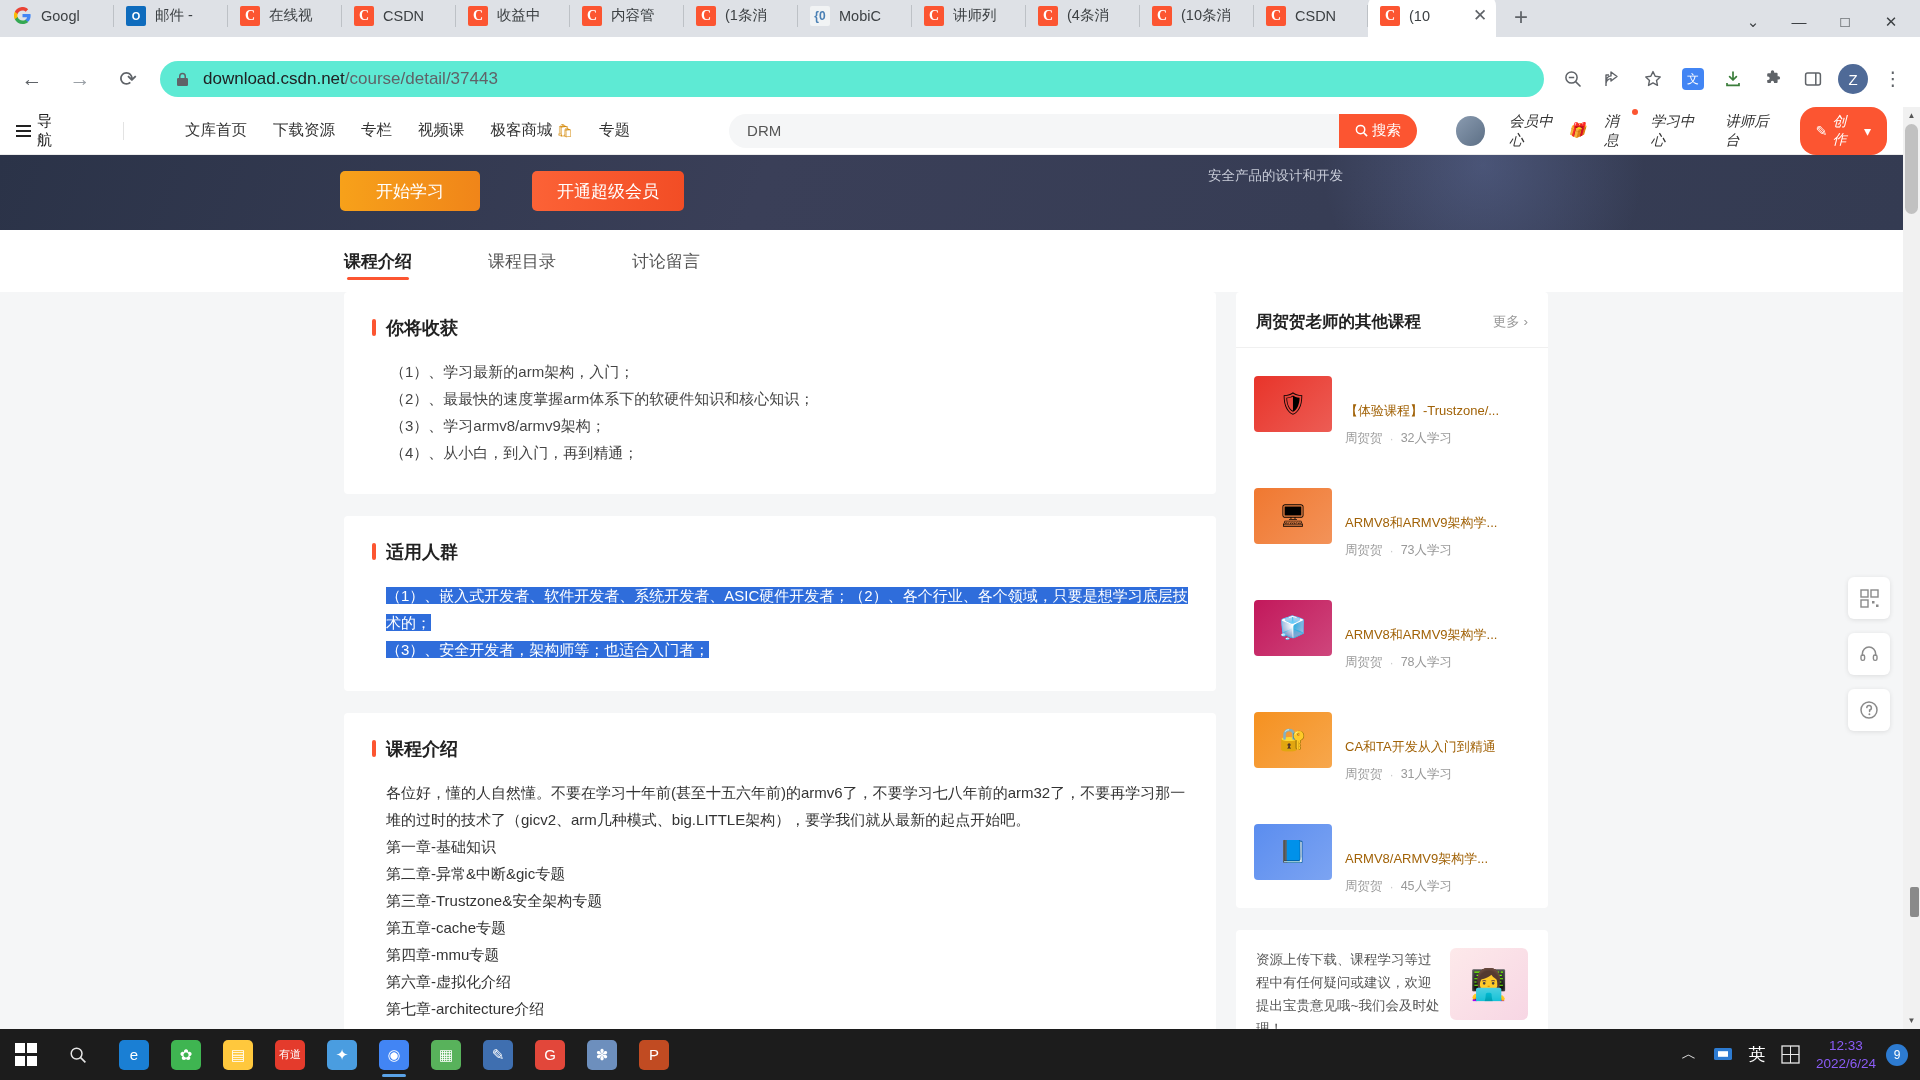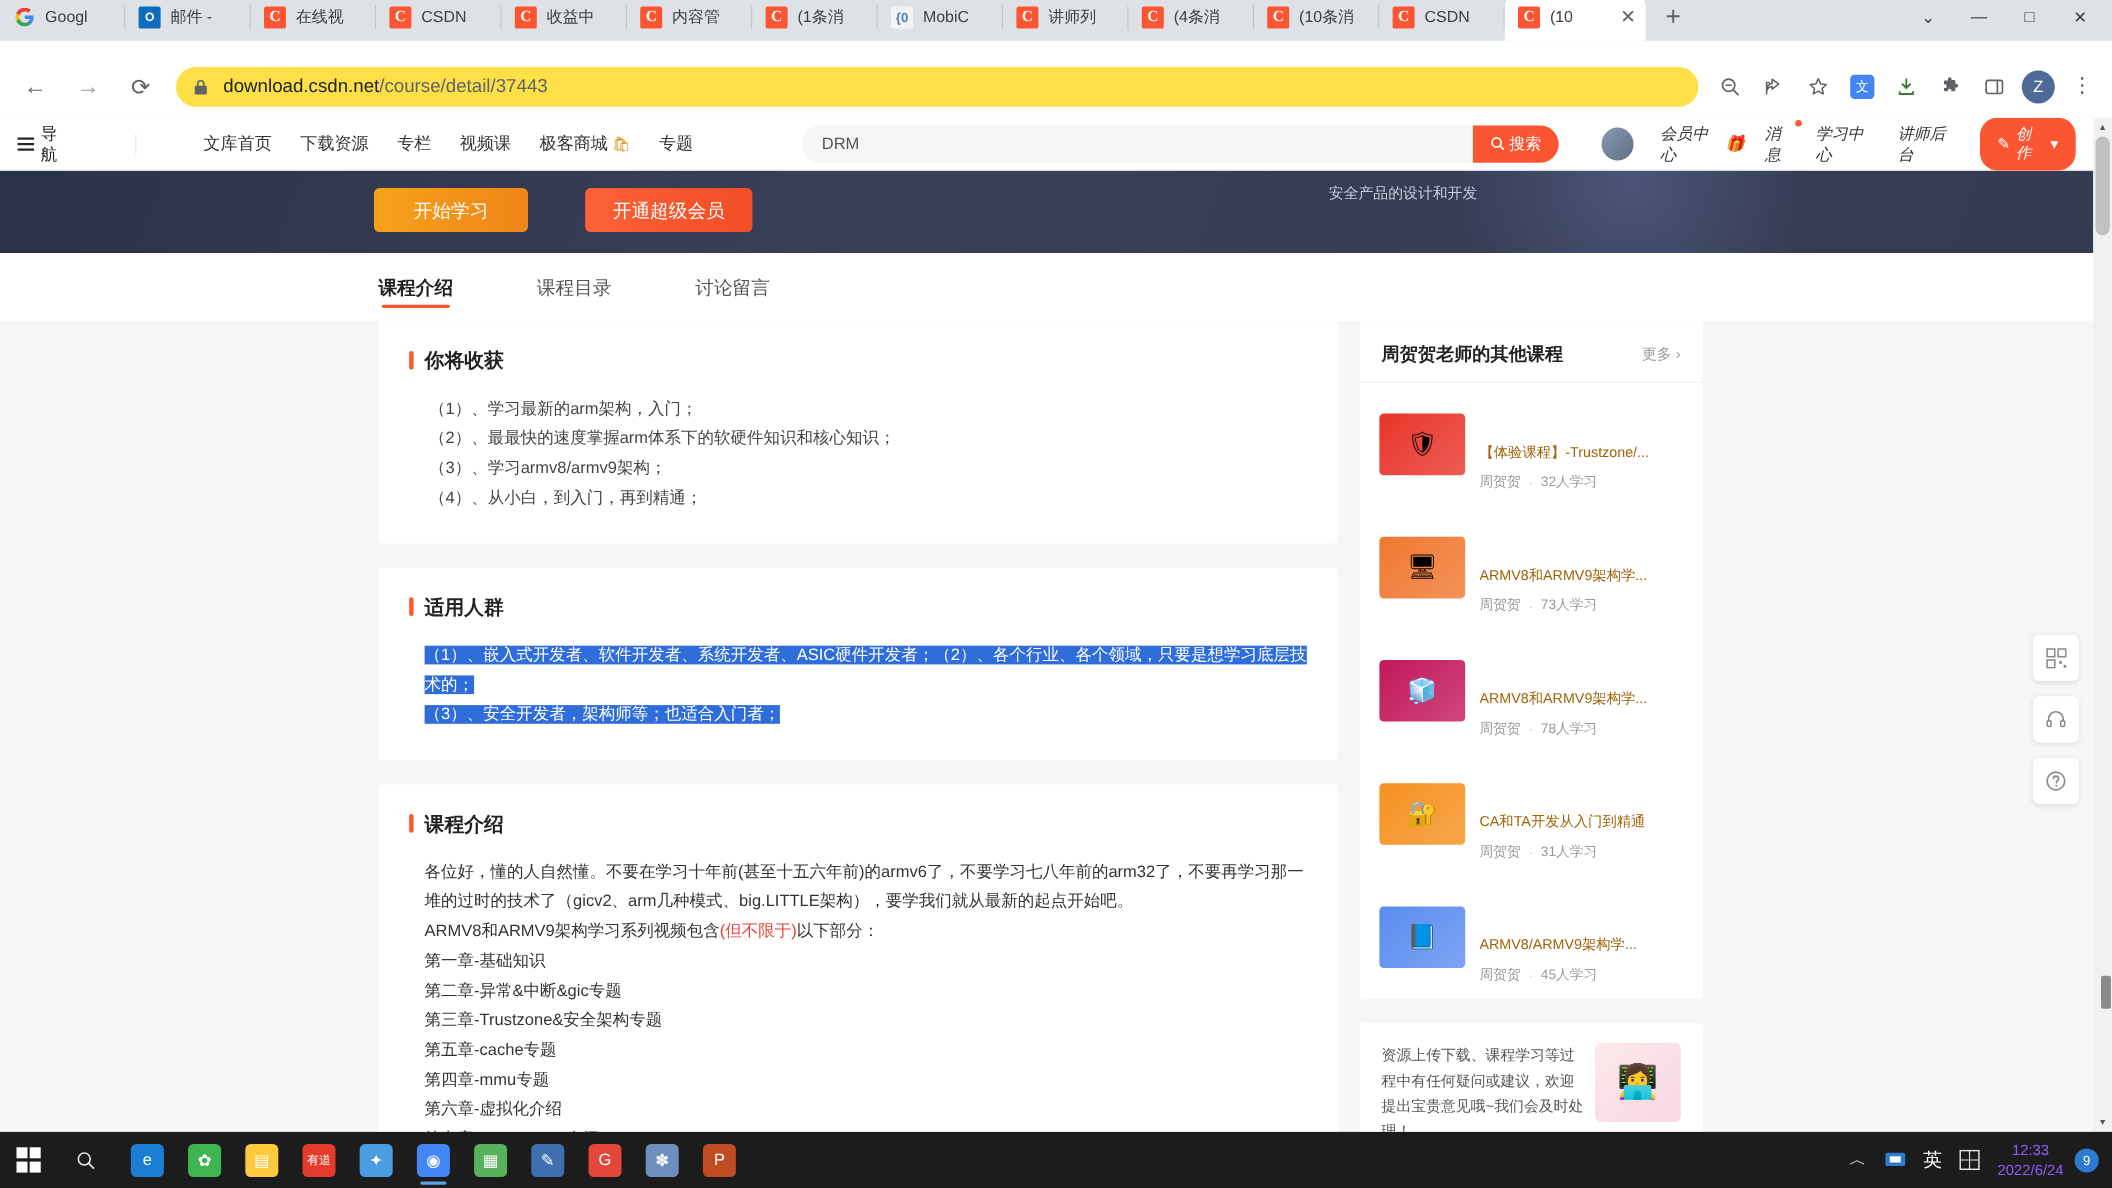--- a/index.html
+++ b/index.html
@@ -8,21 +8,21 @@
     font-family: "Liberation Sans", "DejaVu Sans", sans-serif;
     overflow: hidden;
     background: #fff;
   }
   #root { position: relative; width: 1920px; height: 1080px; }
 
   
   .chrome-tabstrip {
     position: absolute; left: 0; top: 0; width: 1920px; height: 37px;
     background: #dee1e6;
-    display: flex; align-items: flex-end;
+    display: flex; 
   }
   .tab {
     position: relative;
     height: 43px; width: 114px;
     display: flex; align-items: center;
     padding: 0 6px 0 12px;
     font-size: 15px; color: #3c4043;
     white-space: nowrap; overflow: hidden;
   }
   .tab:not(.active)::after {
@@ -69,21 +69,21 @@
             color: #3c4043; font-size: 15px; }
 
   .chrome-toolbar {
     position: absolute; left: 0; top: 51px; width: 1920px; height: 56px;
     background: #fff; display: flex; align-items: center; padding: 0 8px;
   }
   .navbtn { width: 40px; height: 40px; margin: 0 4px; display: flex; align-items: center;
             justify-content: center; color: #5f6368; border-radius: 50%; }
   .omnibox {
     flex: 1; height: 36px; margin: 0 10px 0 8px;
-    background: #fde047; border-radius: 18px;
+    background: #5eead4; border-radius: 18px;
     display: flex; align-items: center; padding: 0 16px;
     font-size: 17px; color: #202124;
   }
   .lock-ico { margin-right: 14px; display: flex; align-items: center; color: #5f6368; }
   .url-strong { color: #202124; }
   .url-dim { color: #5f6368; }
   .toolbar-icons { display: flex; align-items: center; gap: 2px; }
   .ticon { width: 38px; height: 38px; display: flex; align-items: center; justify-content: center;
            color: #5f6368; }
   .avatar-z {
@@ -502,23 +502,20 @@
           <div class="list-line" style="padding-left:14px">
             <span class="hl">（1）、嵌入式开发者、软件开发者、系统开发者、ASIC硬件开发者；（2）、各个行业、各个领域，只要是想学习底层技术的；</span><br>
             <span class="hl">（3）、安全开发者，架构师等；也适合入门者；</span>
           </div>
         </div>
 
         <div class="card" style="padding-bottom:40px">
           <div class="card-title">课程介绍</div>
           <div class="para" style="padding-left:14px">
             <div>各位好，懂的人自然懂。不要在学习十年前(甚至十五六年前)的armv6了，不要学习七八年前的arm32了，不要再学习那一堆的过时的技术了（gicv2、arm几种模式、big.LITTLE架构），要学我们就从最新的起点开始吧。</div>
-            <div>
-              <span>ARMV8和ARMV9架构学习系列视频包含</span><span class="red">(但不限于)</span><span>以下部分：</span>
-            </div>
             <div>第一章-基础知识</div>
             <div>第二章-异常&amp;中断&amp;gic专题</div>
             <div>第三章-Trustzone&amp;安全架构专题</div>
             <div>第五章-cache专题</div>
             <div>第四章-mmu专题</div>
             <div>第六章-虚拟化介绍</div>
             <div>第七章-architecture介绍</div>
 
           </div>
         </div>

